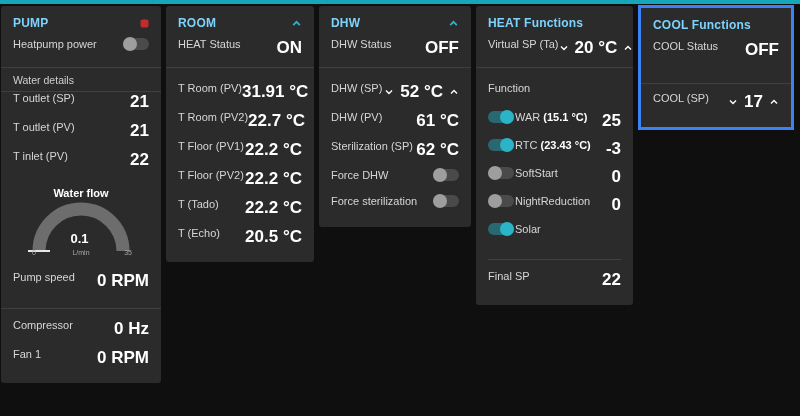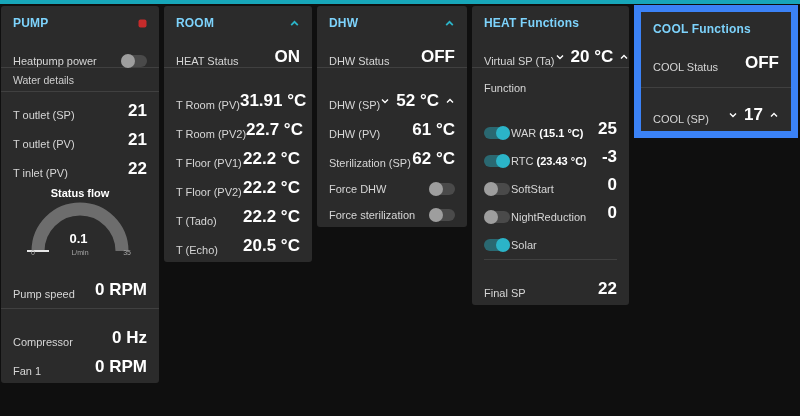--- a/index.html
+++ b/index.html
@@ -2,23 +2,23 @@
 <html><head>
 <meta charset="utf-8">
 <style>
   *{box-sizing:border-box;margin:0;padding:0}
   html,body{width:800px;height:416px}
   body{background:#0f0f0f;font-family:"Liberation Sans",sans-serif;overflow:hidden;color:#e0e0e0}
   .topbar{height:4px;background:#17a6b9}
   .cols{display:flex;align-items:flex-start;gap:5px;padding:2px 2px 0 1px}
   .card{background:#2b2b2b;border-radius:3px;padding-bottom:6px}
   .card.pump{width:160px}.card.room{width:148px}.card.dhw{width:152px}.card.heat{width:157px}.card.cool{width:150px;border-radius:0}
-  .annotation{border:7px solid #3b82f6;margin-top:-1px}
+  .annotation{border:3px solid #3b82f6;margin-top:-1px}
   .card-header{display:flex;justify-content:space-between;align-items:center;padding:10px 12px 8px;color:#7dd3fc;font-size:12px;font-weight:600;letter-spacing:.2px}
-  .row{display:flex;justify-content:space-between;align-items:flex-end;height:29px;padding:0 12px;font-size:11px;color:#d6d6d6}
+  .row{display:flex;justify-content:space-between;align-items:flex-start;height:29px;padding:0 12px;font-size:11px;color:#d6d6d6}
   .row.short{height:26px}
   .lbl{white-space:nowrap}
   .val{font-weight:700;color:#fff;font-size:17px;white-space:nowrap}
   .divider{height:1px;background:#404040}
   .divider.inset{margin:0 12px}
   .section{padding:6px 12px 5px;font-size:10.5px;color:#cfcfcf}
   .sp8{height:8px}.sp10{height:10px}.sp12{height:12px}.sp14{height:14px}
   
   .toggle{width:26px;height:12px;border-radius:6px;background:#4a4a4a;position:relative;display:inline-block;flex:none;cursor:pointer}
   .toggle .knob{width:14px;height:14px;border-radius:50%;background:#9e9e9e;position:absolute;top:-1px;left:0}
@@ -66,21 +66,21 @@
       <span class="val">21</span>
     </div>
     <div class="row">
       <span class="lbl">T outlet (PV)</span>
       <span class="val">21</span>
     </div>
     <div class="row">
       <span class="lbl">T inlet (PV)</span>
       <span class="val">22</span>
     </div>
-    <div class="gauge-title">Status flow</div>
+    <div class="gauge-title">Water flow</div>
     <div class="gauge">
       <svg width="116" height="56" viewBox="0 0 116 56">
         <path d="M 16 50 A 42 42 0 0 1 100 50" fill="none" stroke="#6d6d6d" stroke-width="13"></path>
         <line x1="5" y1="50" x2="27" y2="50" stroke="#e6e6e6" stroke-width="2"></line>
       </svg>
       <div class="gauge-value">0.1</div>
       <div class="gauge-unit">L/min</div>
       <span class="gauge-min">0</span>
       <span class="gauge-max">35</span>
     </div>

